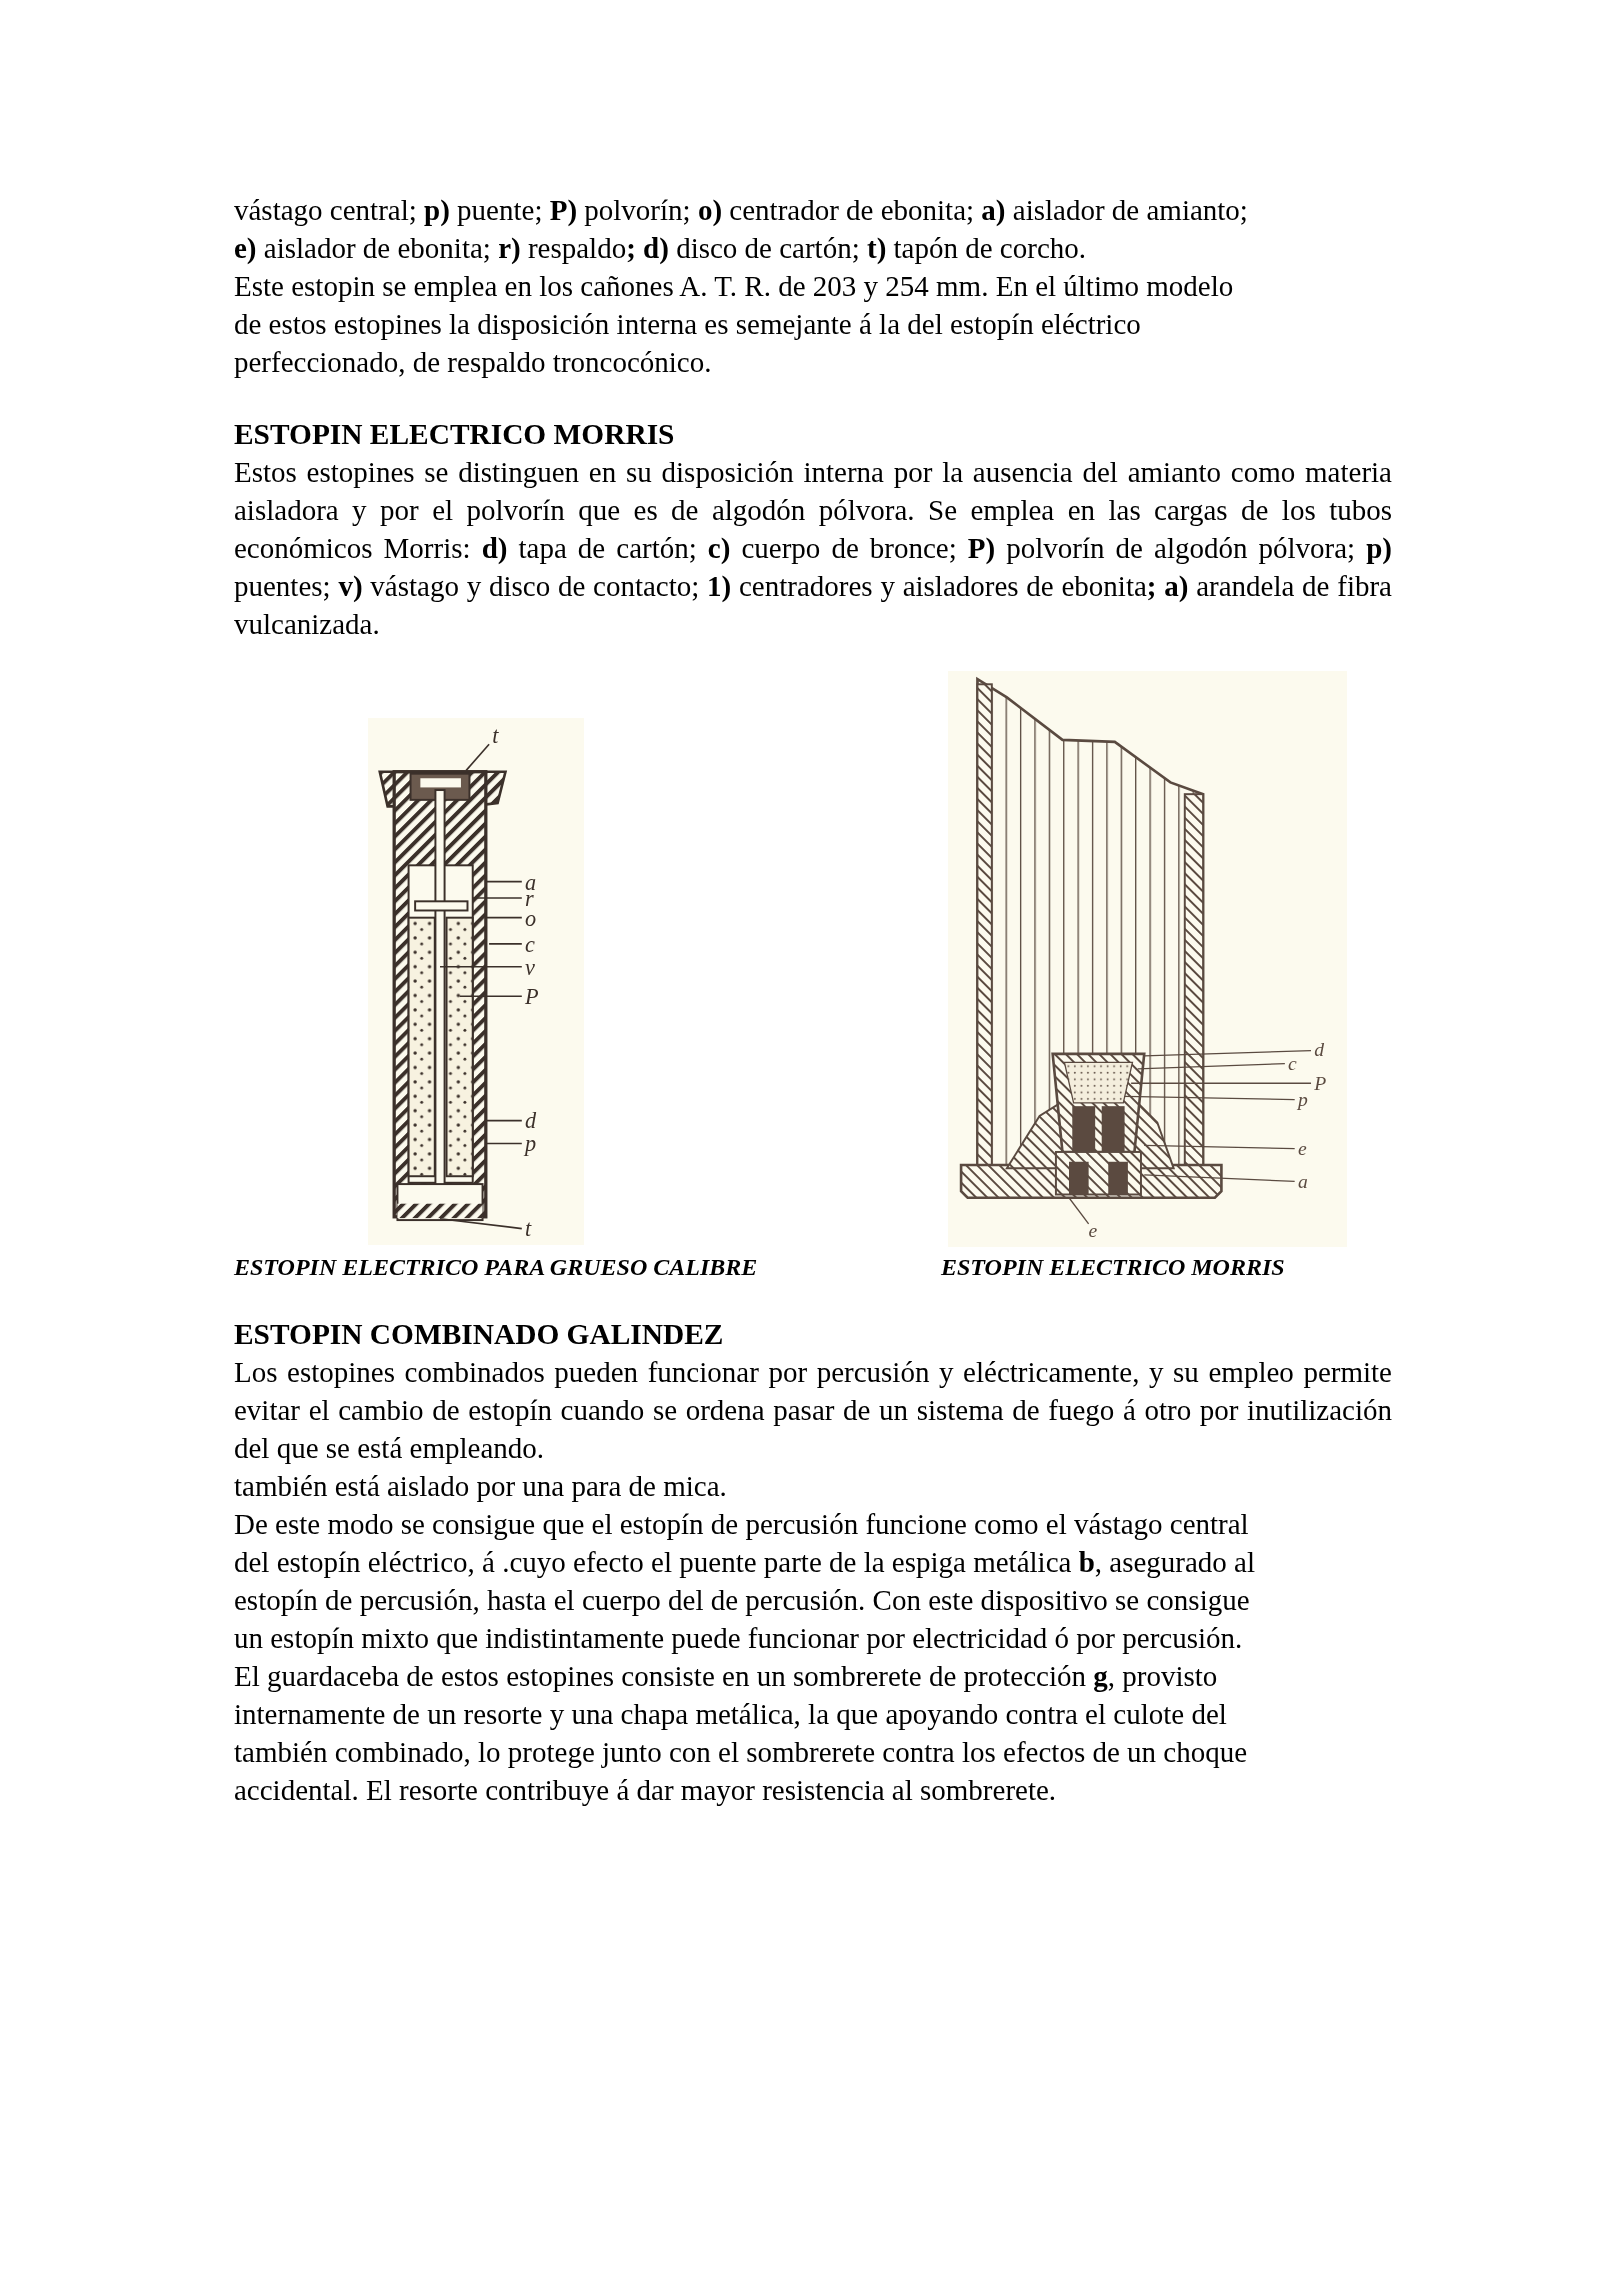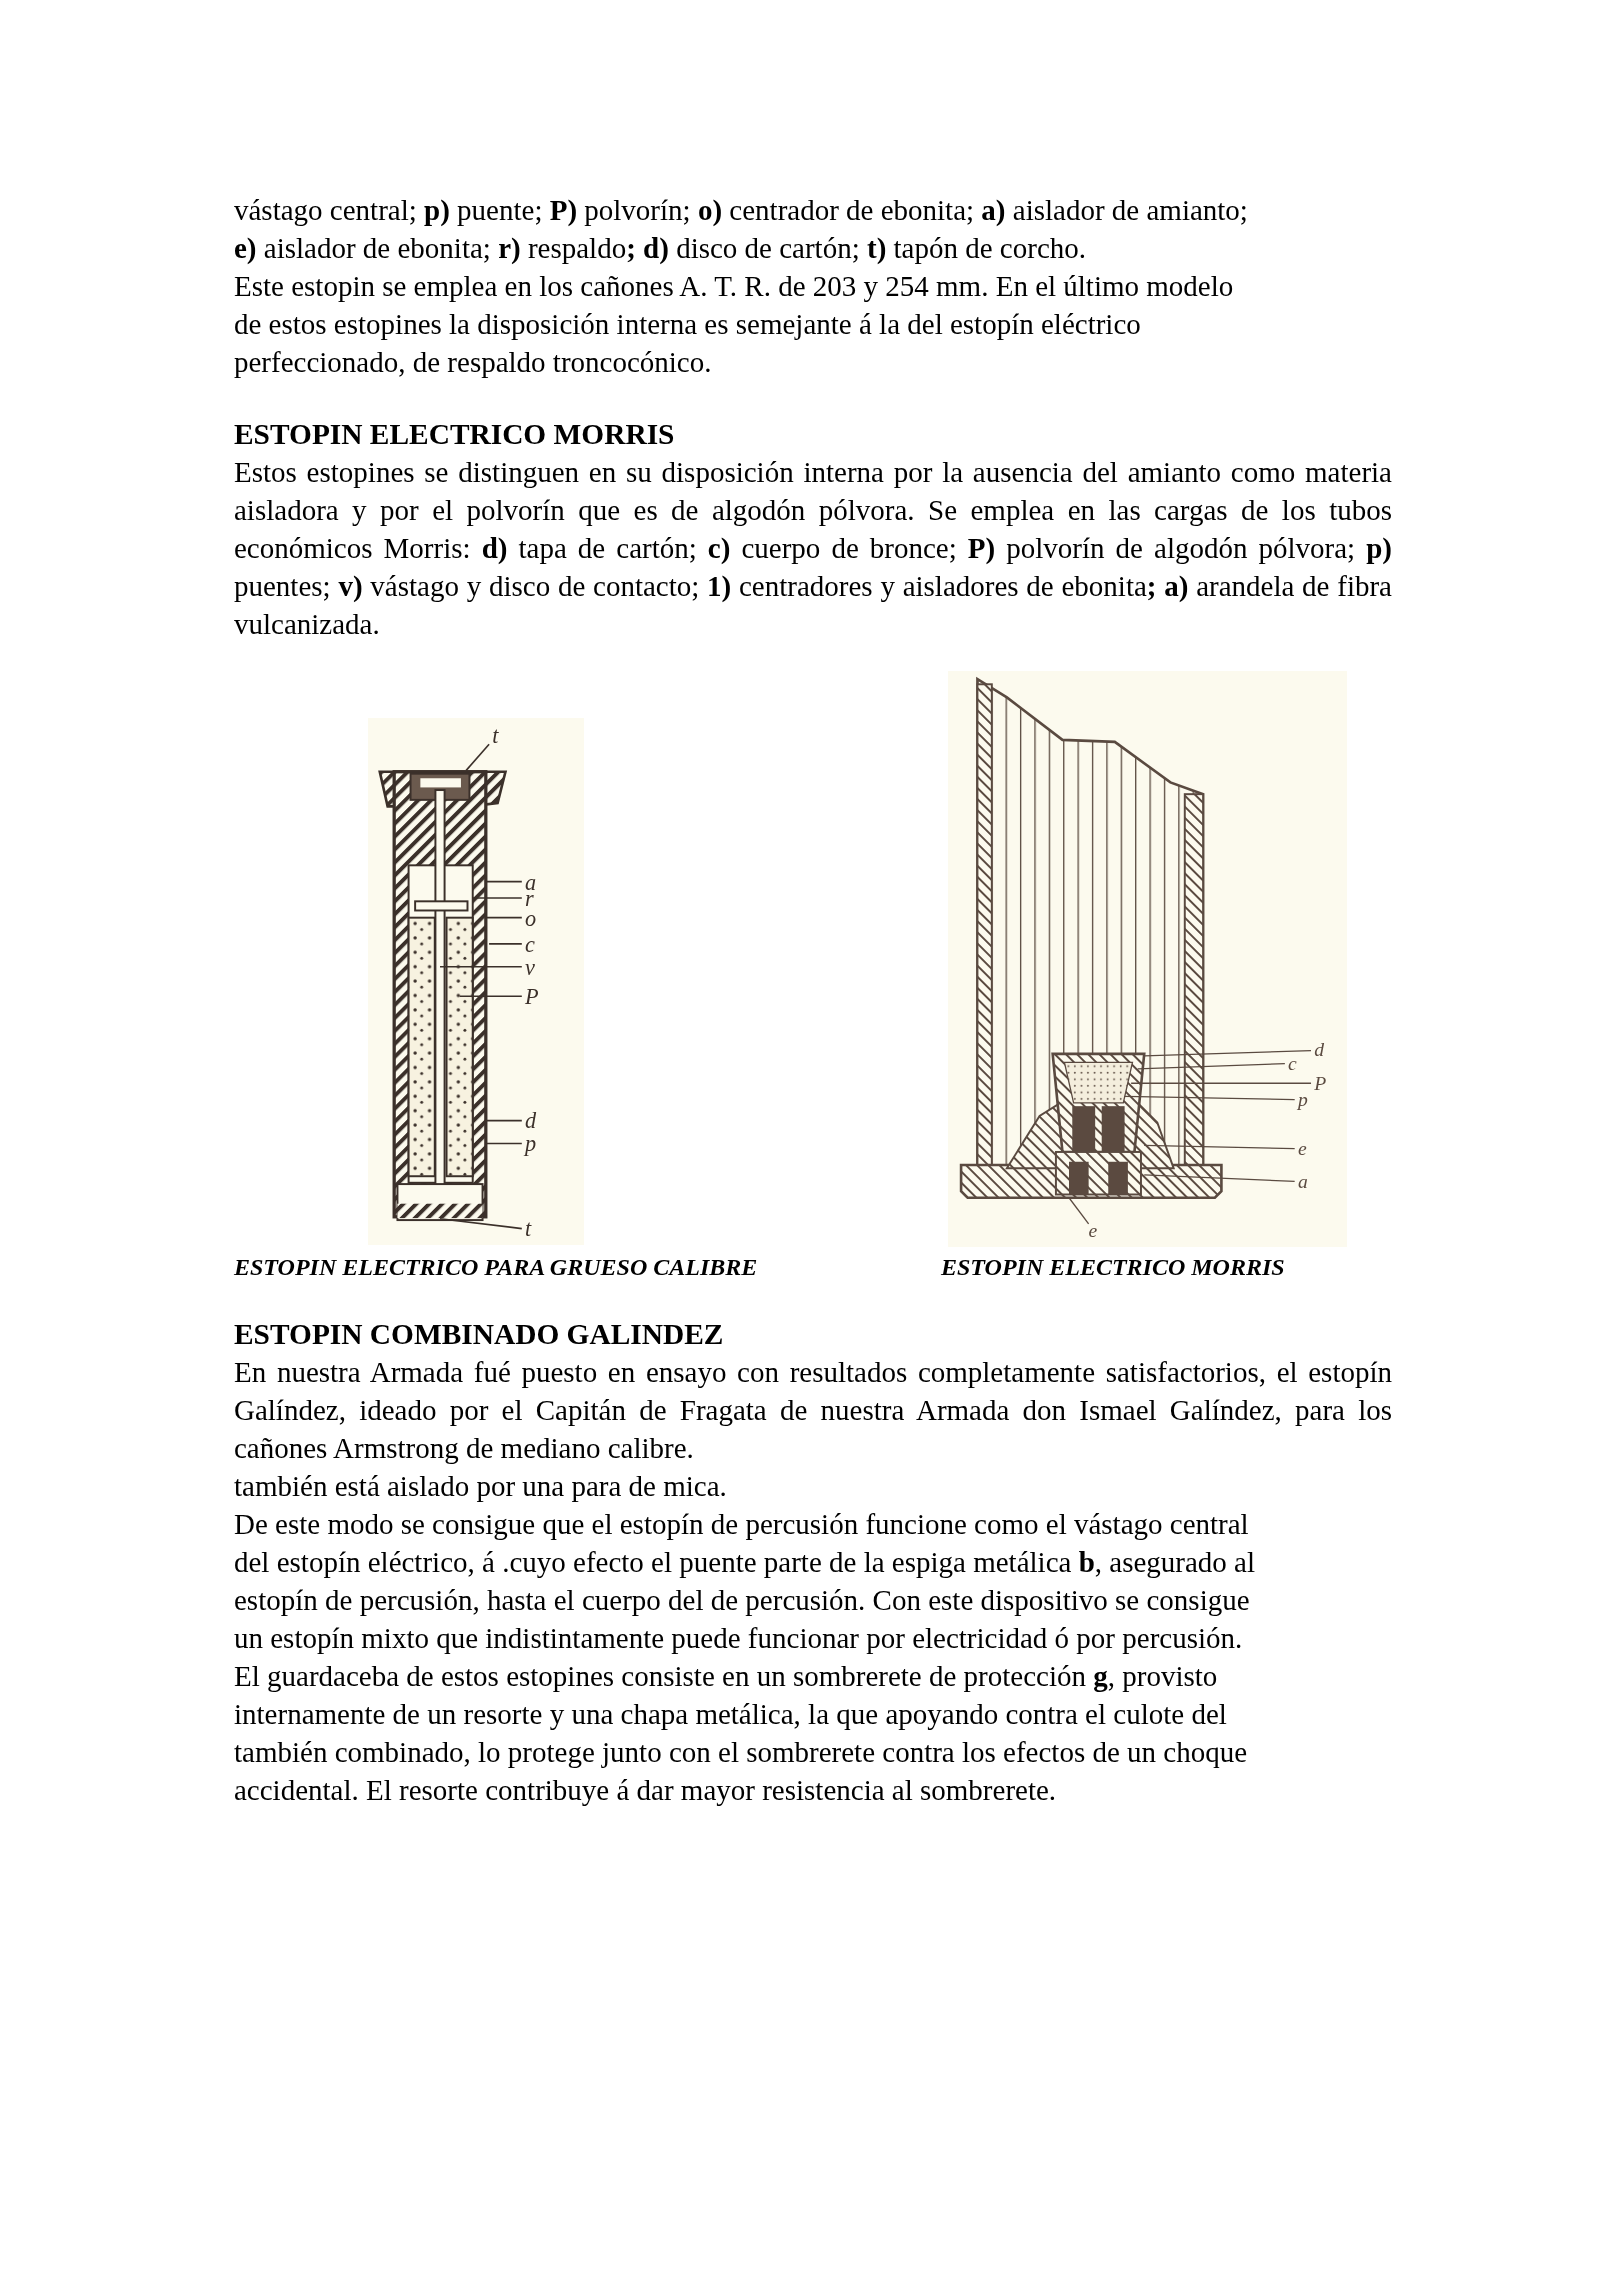--- a/index.html
+++ b/index.html
@@ -143,21 +143,21 @@
         <text x="215" y="865">e</text>
       </g>
     </svg>
   </div>
 
   <div class="cap" style="left:234px; top:1253px;">ESTOPIN ELECTRICO PARA GRUESO CALIBRE</div>
   <div class="cap" style="left:941px; top:1253px;">ESTOPIN ELECTRICO MORRIS</div>
 
   <div class="block" style="top:1315px;">
     <p class="h">ESTOPIN COMBINADO GALINDEZ</p>
-    <p class="just">En nuestra Armada fué puesto en ensayo con resultados completamente satisfactorios, el estopín Galíndez, ideado por el Capitán de Fragata de nuestra Armada don Ismael Galíndez, para los cañones Armstrong de mediano calibre.</p>
+    <p class="just">Los estopines combinados pueden funcionar por percusión y eléctricamente, y su empleo permite evitar el cambio de estopín cuando se ordena pasar de un sistema de fuego á otro por inutilización del que se está empleando.</p>
     <p>también está aislado por una para de mica.</p>
     <p>De este modo se consigue que el estopín de percusión funcione como el vástago central</p>
     <p>del estopín eléctrico, á .cuyo efecto el puente parte de la espiga metálica <b>b</b>, asegurado al</p>
     <p>estopín de percusión, hasta el cuerpo del de percusión. Con este dispositivo se consigue</p>
     <p>un estopín mixto que indistintamente puede funcionar por electricidad ó por percusión.</p>
     <p>El guardaceba de estos estopines consiste en un sombrerete de protección <b>g</b>, provisto</p>
     <p>internamente de un resorte y una chapa metálica, la que apoyando contra el culote del</p>
     <p>también combinado, lo protege junto con el sombrerete contra los efectos de un choque</p>
     <p>accidental. El resorte contribuye á dar mayor resistencia al sombrerete.</p>
   </div>

